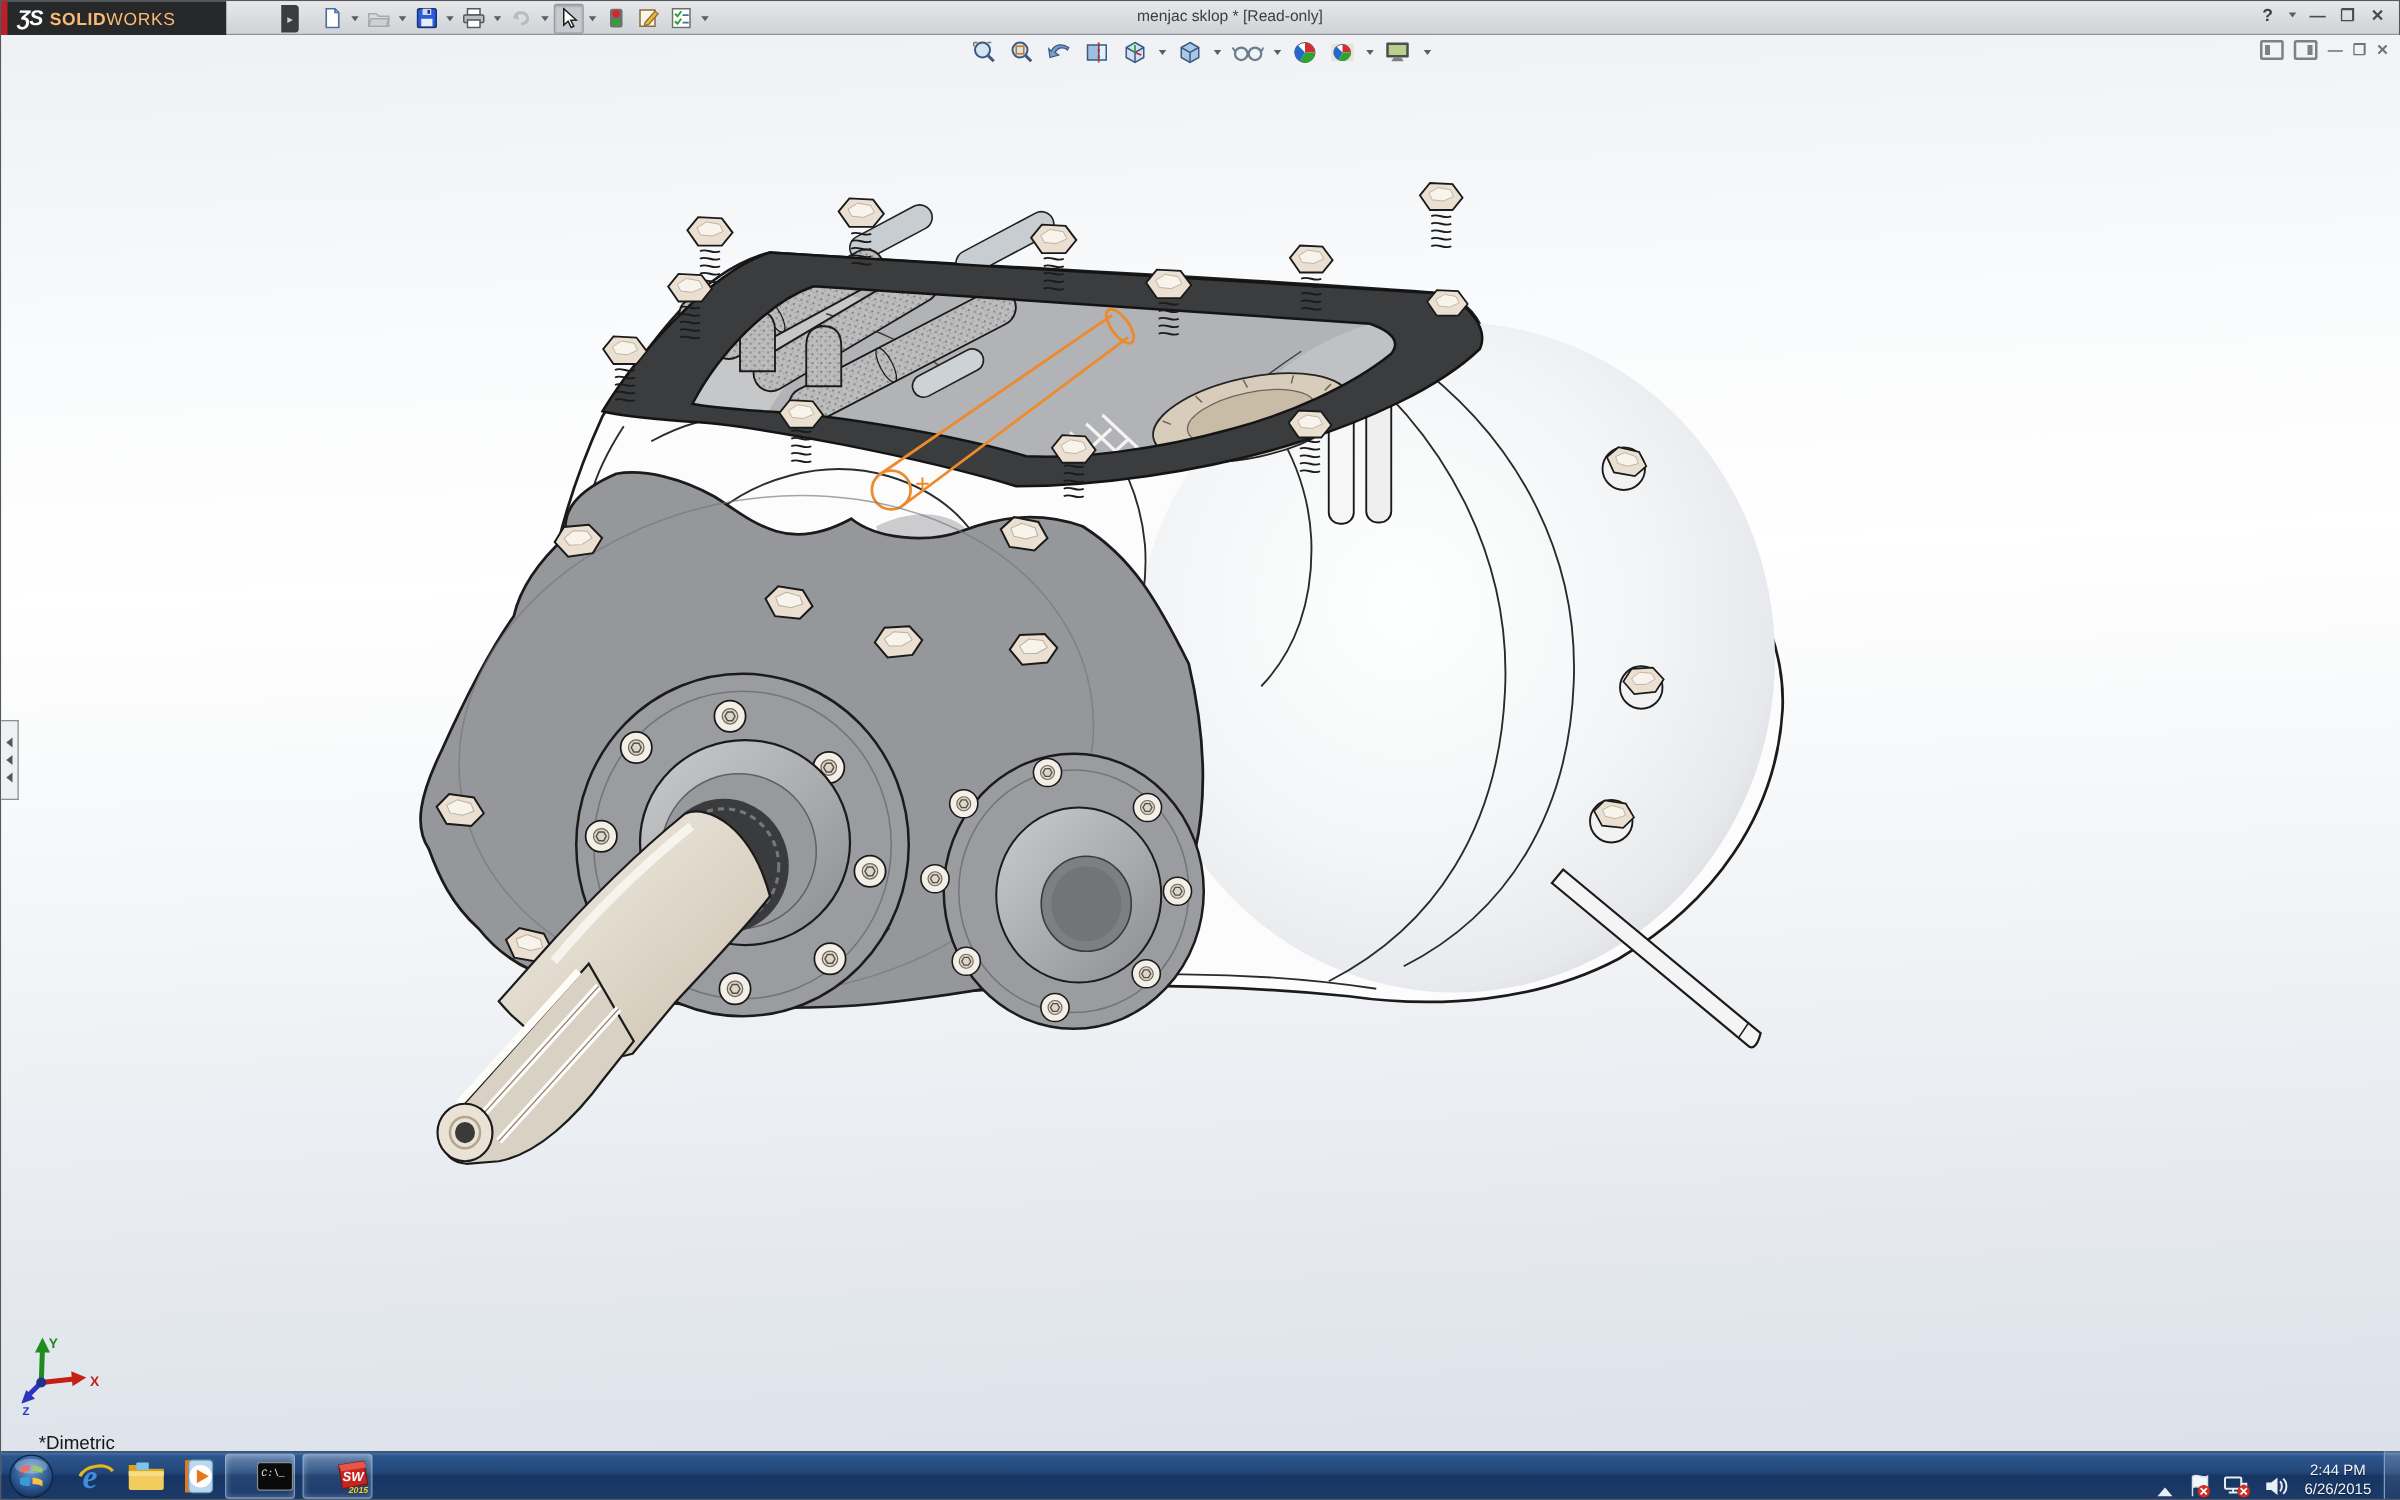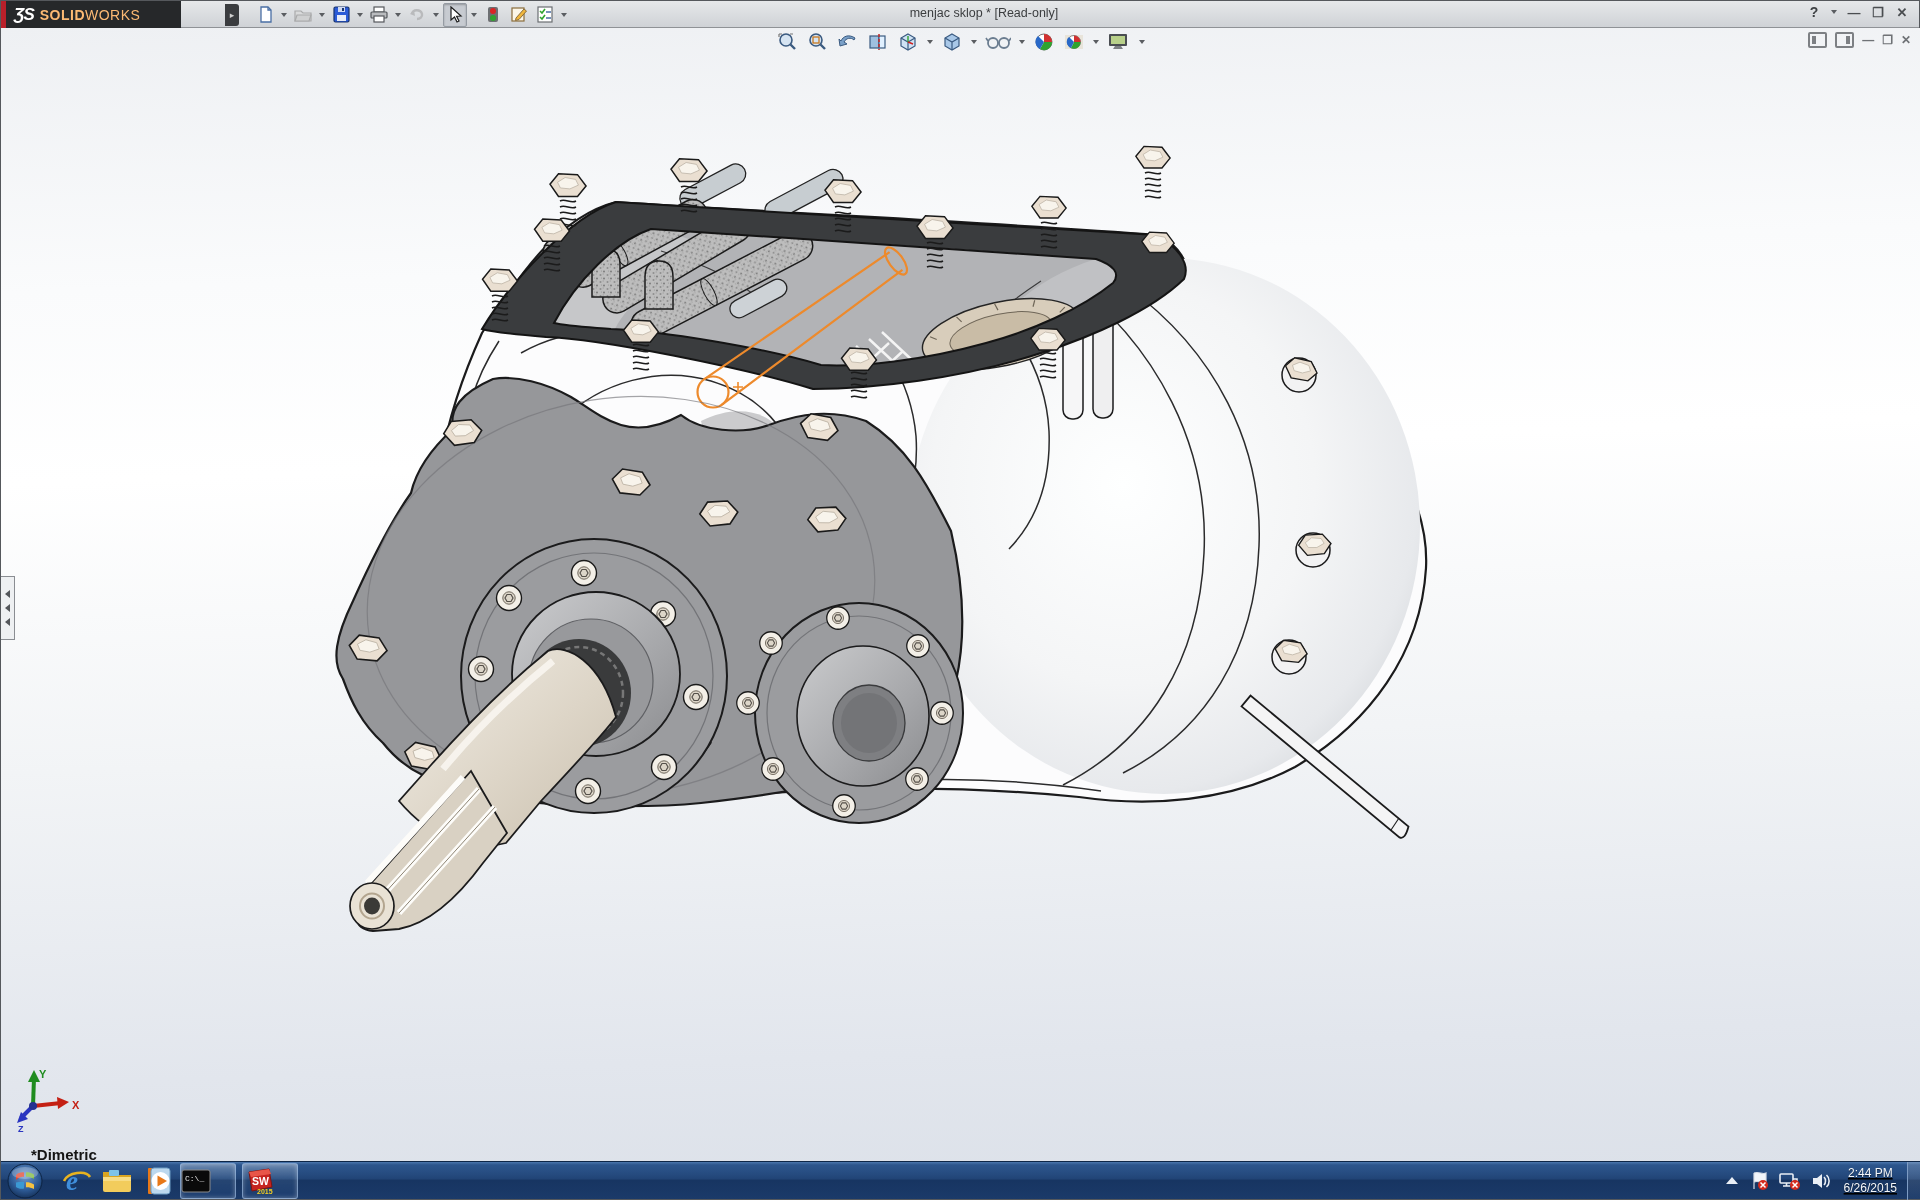--- a/index.html
+++ b/index.html
@@ -30,34 +30,34 @@
   .hud{position:absolute;left:50%;top:2px;transform:translateX(-50%);display:flex;align-items:center;gap:4px;}
   .hudbtn{height:24px;display:flex;align-items:center;justify-content:center;padding:0 2px;border-radius:2px;}
   .docctrls{position:absolute;right:10px;top:4px;display:flex;align-items:center;gap:8px;}
   .dbtn{color:#6f7276;font-size:12px;font-weight:bold;}
   .paneico{width:15px;height:12px;border:2px solid #7d8084;border-radius:2px;position:relative;}
   .paneico span{position:absolute;top:2px;bottom:2px;width:4px;background:#7d8084;}
   .pl span{left:2px;} .pr span{right:2px;}
   .lefttab{position:absolute;left:0;top:548px;width:13px;height:62px;background:#eef0f2;
     border:1px solid #8a8d92;border-left:none;display:flex;flex-direction:column;align-items:center;justify-content:center;gap:6px;}
   .ltarrow{width:0;height:0;border-top:4px solid transparent;border-bottom:4px solid transparent;border-right:5px solid #53565a;}
-  .viewlabel{position:absolute;left:30px;top:1118px;font-size:15px;font-weight:bold;color:#151515;}
+  .viewlabel{position:absolute;left:30px;top:1118px;font-size:15px;font-weight:normal;color:#151515;}
   .triad{position:absolute;left:16px;top:1040px;}
   
   .taskbar{position:absolute;left:0;bottom:0;width:1920px;height:38px;
     background:linear-gradient(#4a76ad 0%,#2c558c 8%,#20427484 45%,#173562 50%,#1b3a69 100%),linear-gradient(#2b548b,#173562);
     border-top:1px solid #0e2748;display:flex;align-items:center;box-sizing:border-box;}
   .tb-left{display:flex;align-items:center;height:100%;}
   .orb{width:36px;height:36px;margin:0 14px 0 6px;}
   .tkicon{width:40px;height:36px;display:flex;align-items:center;justify-content:center;}
-  .tkbtn{width:54px;height:34px;margin:0 3px;display:flex;align-items:center;justify-content:flex-start;
+  .tkbtn{width:54px;height:34px;margin:0 3px;display:flex;align-items:center;justify-content:flex-end;
     border:1px solid rgba(170,200,235,.65);border-radius:3px;
     background:linear-gradient(rgba(255,255,255,.28),rgba(130,170,215,.14) 48%,rgba(30,70,130,.25));
-    box-shadow:inset 0 0 5px rgba(255,255,255,.35);}
-  .tb-right{margin-left:auto;display:flex;align-items:center;height:100%;text-decoration:underline;}
+    box-shadow:inset 0 0 5px rgba(255,255,255,.35);font-style:italic;}
+  .tb-right{margin-left:auto;display:flex;align-items:flex-end;height:100%;}
   .trayico{margin:0 5px;display:flex;align-items:center;}
   .clock{color:#f4f7fb;font-size:12px;text-align:center;line-height:15px;margin:0 10px 0 8px;text-shadow:0 1px 1px rgba(0,0,0,.6);}
   .showdesk{width:13px;height:38px;border-left:1px solid #7e9cc4;background:linear-gradient(rgba(255,255,255,.18),rgba(255,255,255,.02));}
 </style>
 </head>
 <body>
 
 <div class="app">
 
   <div class="titlebar">

